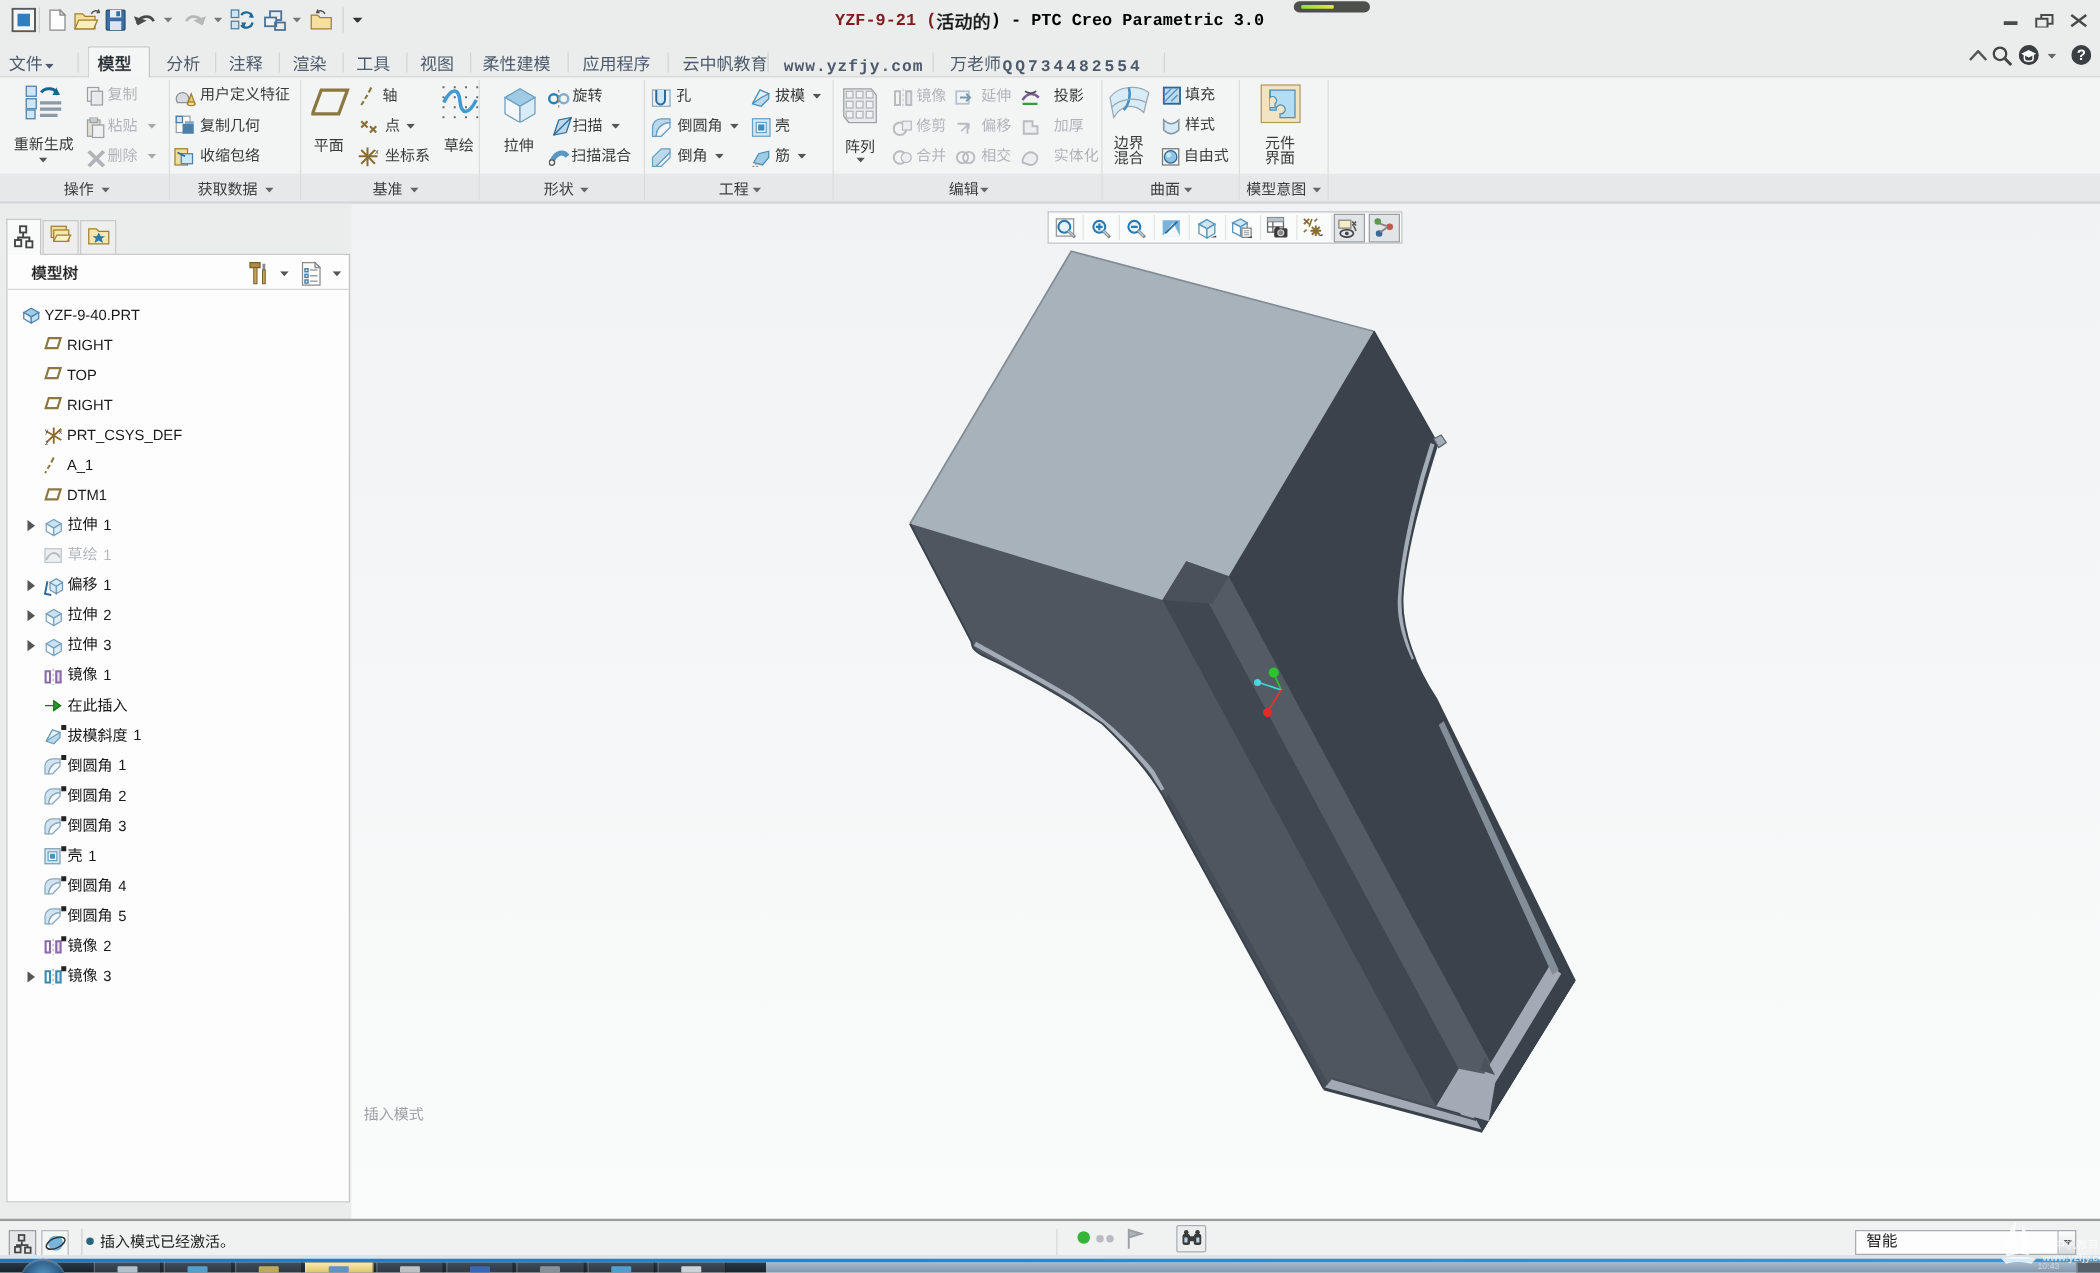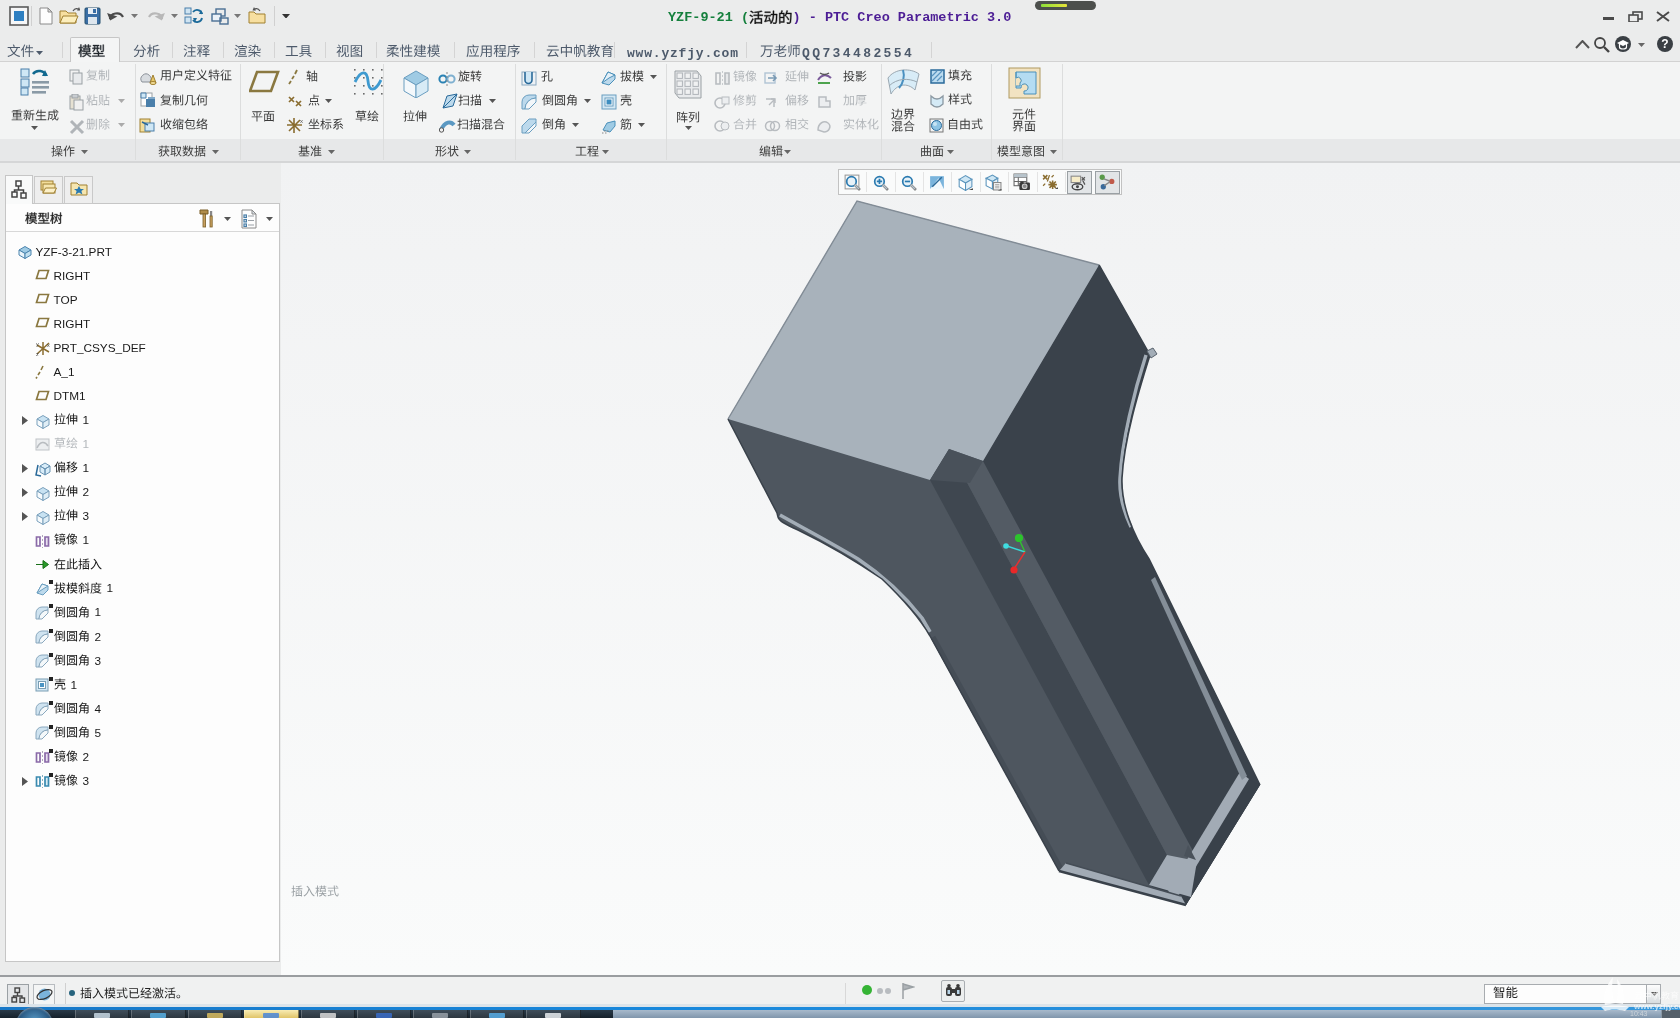--- a/index.html
+++ b/index.html
@@ -197,27 +197,27 @@
 <svg style="position:absolute;left:248px;top:7px" width="19" height="18" viewBox="0 0 19 18">
     <path d="M1 5 h5 l2 2 h9 v9 h-16 z" fill="#f7dfa0" stroke="#a08030"></path>
     <path d="M12 4 c-2 -3 -5 -3 -6 -1" fill="none" stroke="#555" stroke-width="1.3"></path>
     <path d="M6 0 l-1.5 3.5 l3.5 0 z" fill="#555"></path>
   </svg>
 <div style="position:absolute;left:274px;top:6px;width:1px;height:20px;background:#d0d0d0"></div>
 <svg style="position:absolute;left:281.975px;top:13.7px" width="8.05" height="4.6" viewBox="0 0 7 4">
     <path d="M0 0 L7 0 L3.5 4 Z" fill="#333"></path>
   </svg>
 <div style="position:absolute;left:668px;top:8px;width:400px;height:18px;display:flex;align-items:center;white-space:nowrap">
-    <span style="font:bold 13.5px 'Liberation Mono',monospace;color:#15803d;letter-spacing:0">YZF-9-21 (</span>
+    <span style="font:bold 13.5px 'Liberation Mono',monospace;color:#7f1d1d;letter-spacing:0">YZF-9-21 (</span>
     <svg width="43.5" height="14.5" viewBox="0 -220 750 250" fill="#111" stroke="#111" stroke-width="7">
       <use href="#g6D3B" x="0"></use>
       <use href="#g52A8" x="250"></use>
       <use href="#g7684" x="500"></use>
     </svg>
-    <span style="font:bold 13.5px 'Liberation Mono',monospace;color:#4c1d95">) - PTC Creo Parametric 3.0</span>
+    <span style="font:bold 13.5px 'Liberation Mono',monospace;color:#000000">) - PTC Creo Parametric 3.0</span>
   </div>
 <div style="position:absolute;left:1035px;top:1px;width:61px;height:9px;background:#4c4f4c;border-radius:5px"></div>
 <div style="position:absolute;left:1041px;top:4px;width:26px;height:2.6px;background:linear-gradient(90deg,#8de03a,#e8e43a);border-radius:1px"></div>
 <svg style="position:absolute;left:1601px;top:13px" width="16" height="8" viewBox="0 0 16 8">
     <rect x="2" y="4" width="11" height="3" fill="#4a4a4a"></rect>
   </svg>
 <svg style="position:absolute;left:1628px;top:11px" width="16" height="11" viewBox="0 0 16 11">
     <rect x="5" y="1" width="9" height="7" fill="none" stroke="#4a4a4a" stroke-width="1.6"></rect>
     <rect x="1" y="4" width="9" height="7" fill="#ebecec" stroke="#4a4a4a" stroke-width="1.6"></rect>
   </svg>
@@ -1038,21 +1038,21 @@
   </svg>
 <svg style="position:absolute;left:265.5px;top:217px" width="7" height="4" viewBox="0 0 7 4">
     <path d="M0 0 L7 0 L3.5 4 Z" fill="#555"></path>
   </svg>
 <div style="position:absolute;left:6px;top:231px;width:273px;height:1px;background:#d8d8d8"></div>
 <svg style="position:absolute;left:17px;top:245.2px" width="16" height="14" viewBox="0 0 16 14">
     <path d="M2 5 L8 1.5 L14 5 L8 8.5 Z" fill="#9fcbe4" stroke="#4a84ae"></path>
     <path d="M2 5 L2 10 L8 13.5 L8 8.5 Z" fill="#eaf4fa" stroke="#4a84ae"></path>
     <path d="M14 5 L14 10 L8 13.5 L8 8.5 Z" fill="#c2e0f0" stroke="#4a84ae"></path>
   </svg>
-<div style="position:absolute;left:35.5px;top:246.7px;font:normal 11.8px 'Liberation Sans',sans-serif;color:#1a1a1a;white-space:nowrap;line-height:1">YZF-3-21.PRT</div>
+<div style="position:absolute;left:35.5px;top:246.7px;font:normal 11.8px 'Liberation Sans',sans-serif;color:#1a1a1a;white-space:nowrap;line-height:1">YZF-9-40.PRT</div>
 <svg style="position:absolute;left:35px;top:269.25px" width="15" height="11" viewBox="0 0 15 11">
     <path d="M4 1.5 L13.5 1.5 L11 9.5 L1.5 9.5 Z" fill="none" stroke="#8a7840" stroke-width="1.7"></path>
   </svg>
 <div style="position:absolute;left:53.5px;top:270.75px;font:normal 11.8px 'Liberation Sans',sans-serif;color:#1a1a1a;white-space:nowrap;line-height:1">RIGHT</div>
 <svg style="position:absolute;left:35px;top:293.3px" width="15" height="11" viewBox="0 0 15 11">
     <path d="M4 1.5 L13.5 1.5 L11 9.5 L1.5 9.5 Z" fill="none" stroke="#8a7840" stroke-width="1.7"></path>
   </svg>
 <div style="position:absolute;left:53.5px;top:294.8px;font:normal 11.8px 'Liberation Sans',sans-serif;color:#1a1a1a;white-space:nowrap;line-height:1">TOP</div>
 <svg style="position:absolute;left:35px;top:317.35px" width="15" height="11" viewBox="0 0 15 11">
     <path d="M4 1.5 L13.5 1.5 L11 9.5 L1.5 9.5 Z" fill="none" stroke="#8a7840" stroke-width="1.7"></path>

